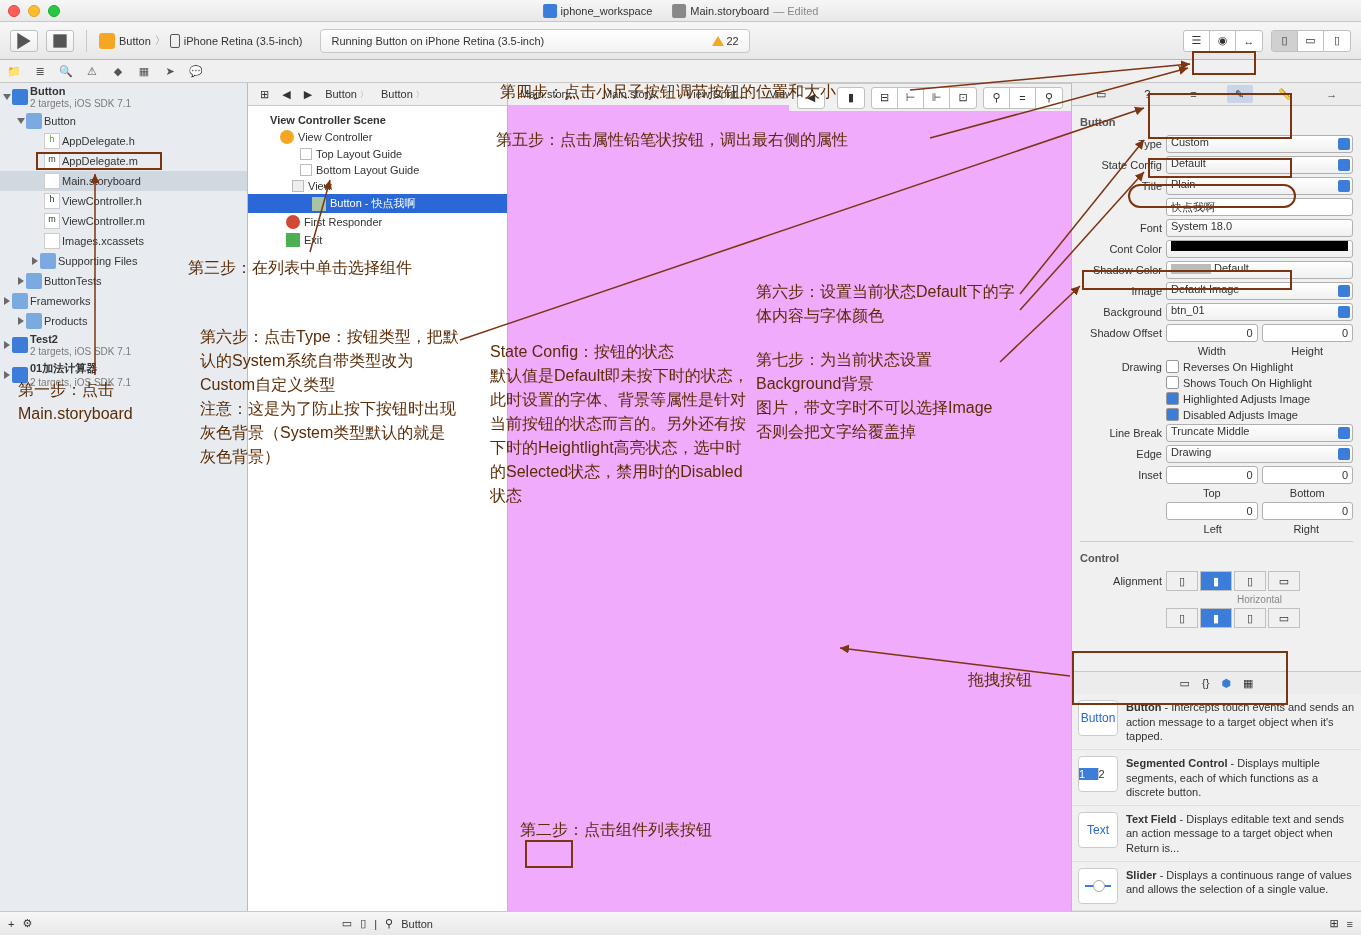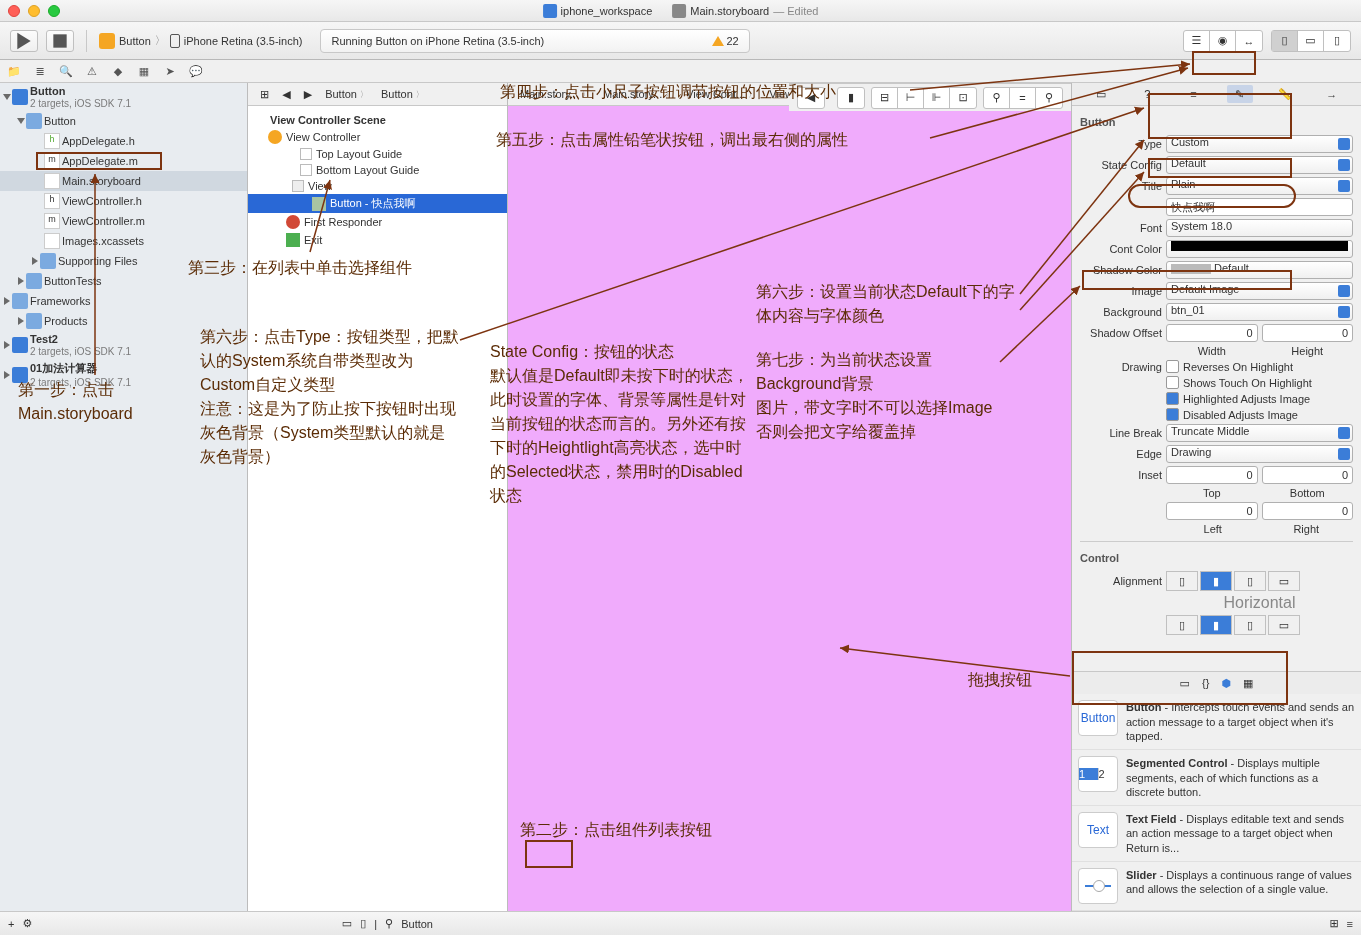--- a/index.html
+++ b/index.html
@@ -236,21 +236,21 @@
       <span class="jitem">
           <span>Button</span>
           <span class="jchev">〉</span>
         </span>
     </div>
     <div class="outline">
       <div class="orow" style="padding-left:18px">
           <span class="disc open"></span>
           <b>View Controller Scene</b>
         </div>
-      <div class="orow" style="padding-left:16px">
+      <div class="orow" style="padding-left:28px">
           <span class="disc open"></span>
           <span class="nico" style="background:#f5a623;border-radius:8px;width:14px;height:14px"></span>
           <span>View Controller</span>
         </div>
       <div class="orow" style="padding-left:52px">
           <span class="nico" style="border:1px solid #bbb;width:12px;height:12px"></span>
           <span>Top Layout Guide</span>
         </div>
       <div class="orow" style="padding-left:52px">
           <span class="nico" style="border:1px solid #bbb;width:12px;height:12px"></span>
@@ -506,21 +506,21 @@
           <div class="ilbl">Alignment</div>
         <div class="ictl" style="display:flex;gap:2px">
           <div class="bbtn" style="border:1px solid #c0c0c0;width:32px">▯</div>
           <div class="bbtn" style="border:1px solid #c0c0c0;width:32px;background:#3b7dd8;color:#fff">▮</div>
           <div class="bbtn" style="border:1px solid #c0c0c0;width:32px">▯</div>
           <div class="bbtn" style="border:1px solid #c0c0c0;width:32px">▭</div>
         </div>
       </div>
       <div class="irow">
           <div class="ilbl"></div>
-          <div class="ictl" style="text-align:center;font-size:16px;color:#888">Horizontal</div>
+          <div class="ictl" style="text-align:center;font-size:10px;color:#888">Horizontal</div>
         </div>
       <div class="irow">
           <div class="ilbl"></div>
         <div class="ictl" style="display:flex;gap:2px">
           <div class="bbtn" style="border:1px solid #c0c0c0;width:32px">▯</div>
           <div class="bbtn" style="border:1px solid #c0c0c0;width:32px;background:#3b7dd8;color:#fff">▮</div>
           <div class="bbtn" style="border:1px solid #c0c0c0;width:32px">▯</div>
           <div class="bbtn" style="border:1px solid #c0c0c0;width:32px">▭</div>
         </div>
       </div>

